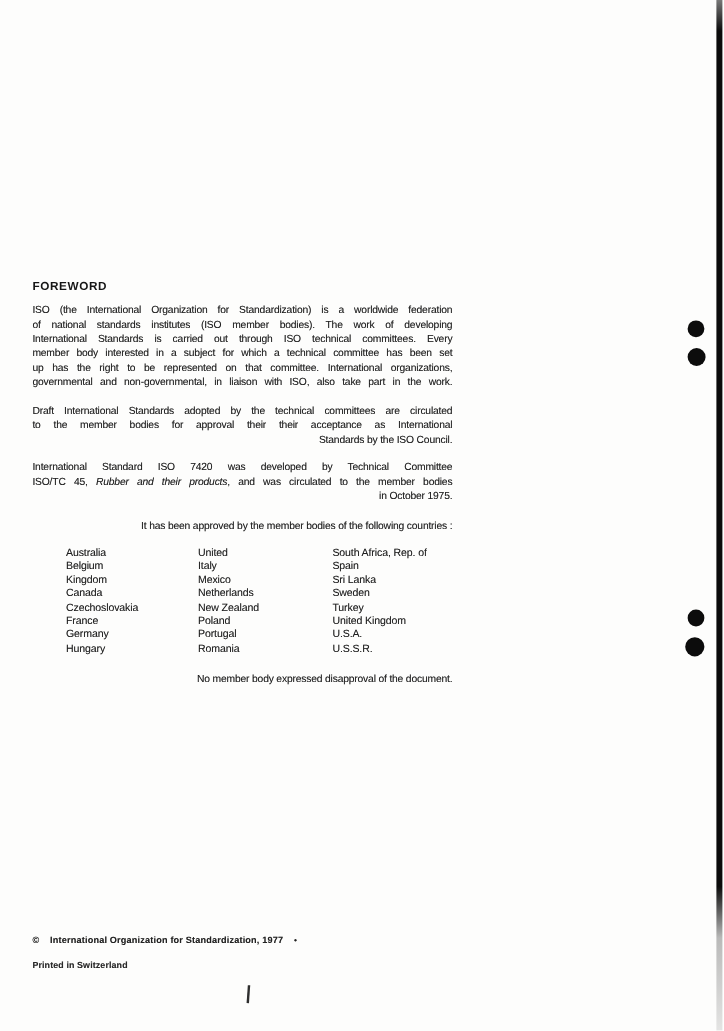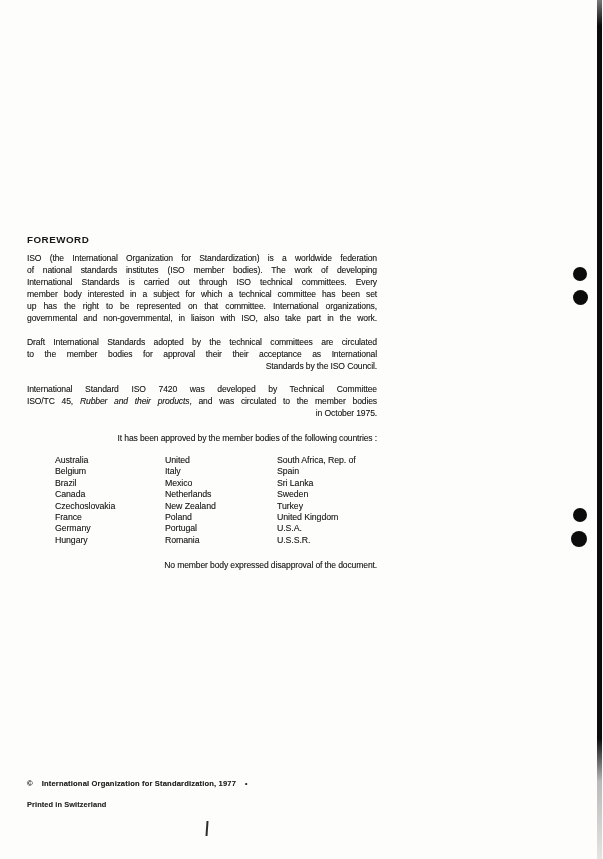--- a/index.html
+++ b/index.html
@@ -127,21 +127,21 @@
     <div class="ll">in October 1975.</div>
   </div>
 
   <div class="para" style="top:432px">
     <div class="ll">It has been approved by the member bodies of the following countries :</div>
   </div>
 
   <div class="ccol" style="left:55px">
     <div>Australia</div>
     <div>Belgium</div>
-    <div>Brazil</div>
+    <div>Kingdom</div>
     <div>Canada</div>
     <div>Czechoslovakia</div>
     <div>France</div>
     <div>Germany</div>
     <div>Hungary</div>
   </div>
 
   <div class="ccol" style="left:165px">
     <div>United</div>
     <div>Italy</div>

